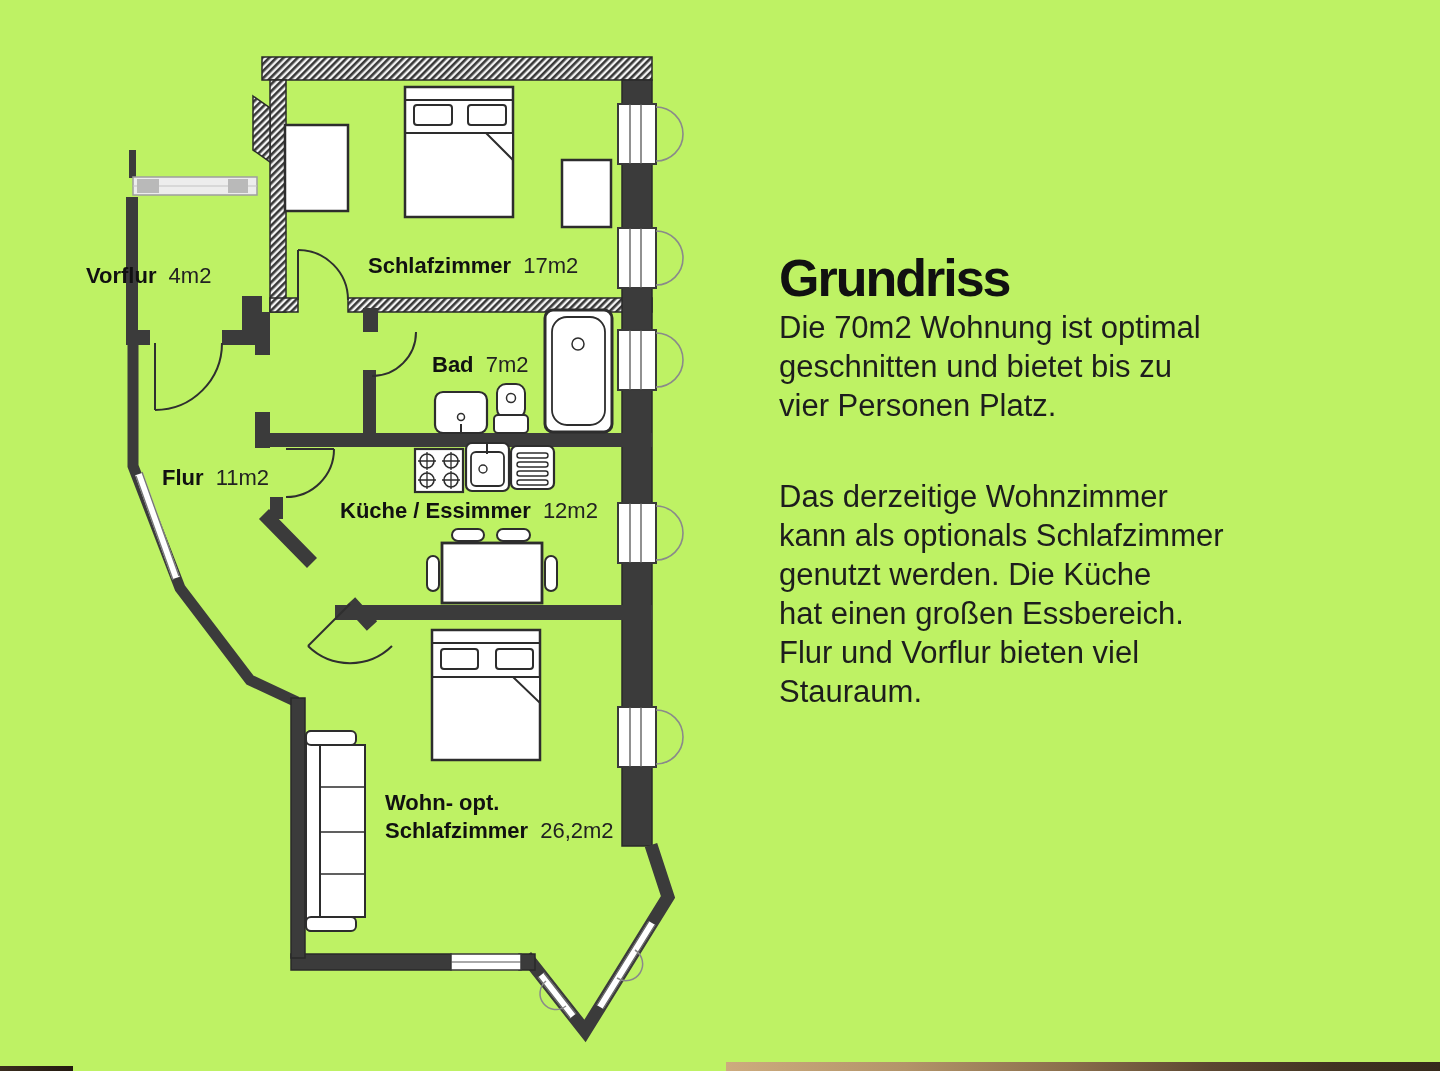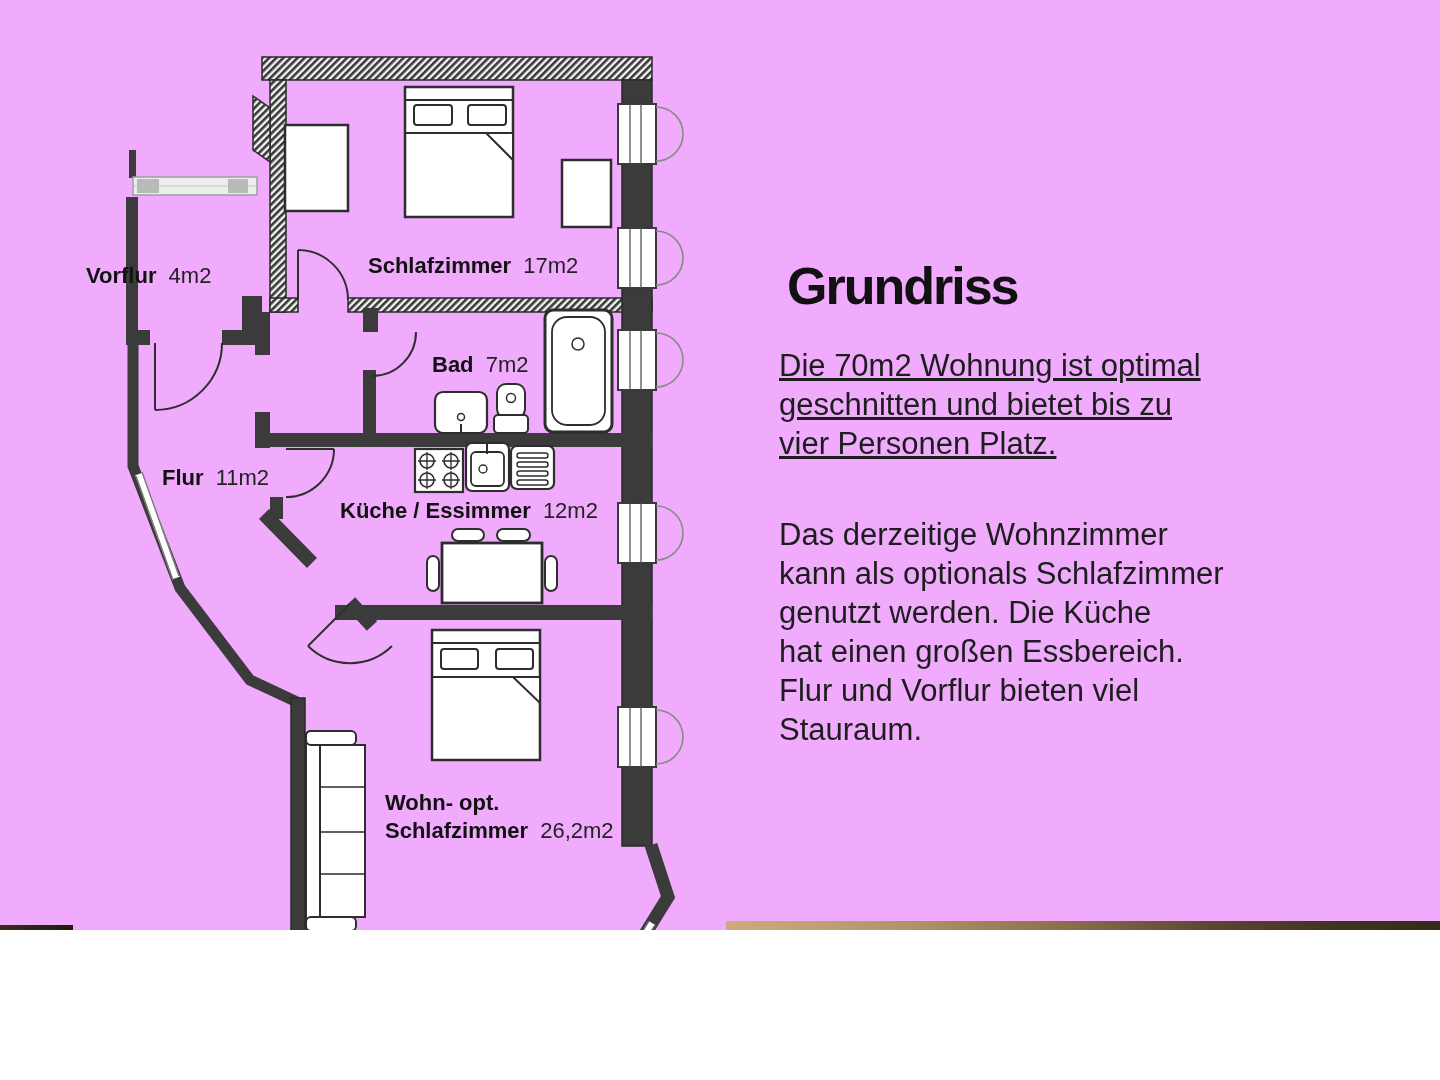--- a/index.html
+++ b/index.html
@@ -1,30 +1,30 @@
 <!DOCTYPE html>
 <html><head>
 <meta charset="utf-8">
 <style>
   html,body{margin:0;padding:0;background:#ffffff;}
   .canvas{
-    position:relative;width:1440px;height:930px;background:#f0abfc;overflow:hidden;
+    position:relative;width:1440px;height:1071px;background:#bef264;overflow:hidden;
     font-family:"Liberation Sans",sans-serif;
   }
   .plan-svg{position:absolute;left:0;top:0;}
   .description{position:absolute;left:779px;top:248px;width:575px;color:#1a1a1a;}
   .description h1{
-    margin:8px;font-size:52px;font-weight:700;letter-spacing:-2px;color:#111;
+    margin:0;font-size:52px;font-weight:700;letter-spacing:-2px;color:#111;
     font-family:"Liberation Sans",sans-serif;
   }
   .description .para{
     margin:0;font-size:31px;line-height:39px;color:#1d1d1d;white-space:pre-line;
     font-family:"Liberation Sans",sans-serif;
   }
-  .description .para.first{margin-top:30px;text-decoration:underline;}
+  .description .para.first{}
   .description .para.second{margin-top:52px;}
   .strip{position:absolute;bottom:0;}
   .strip-left{left:0;width:73px;height:5px;
     background:linear-gradient(90deg,#3a2d1f 0%,#2c2115 60%,#241a10 100%);}
   .strip-right{left:726px;width:714px;height:9px;
     background:linear-gradient(90deg,#cdab7e 0%,#b3946a 25%,#8a6e4c 48%,#5b4631 68%,#413322 85%,#362a1c 100%);}
   svg text{font-family:"Liberation Sans",sans-serif;fill:#111;}
   .room-name{font-weight:700;}
   .room-area{font-weight:400;fill:#222;}
 </style>

